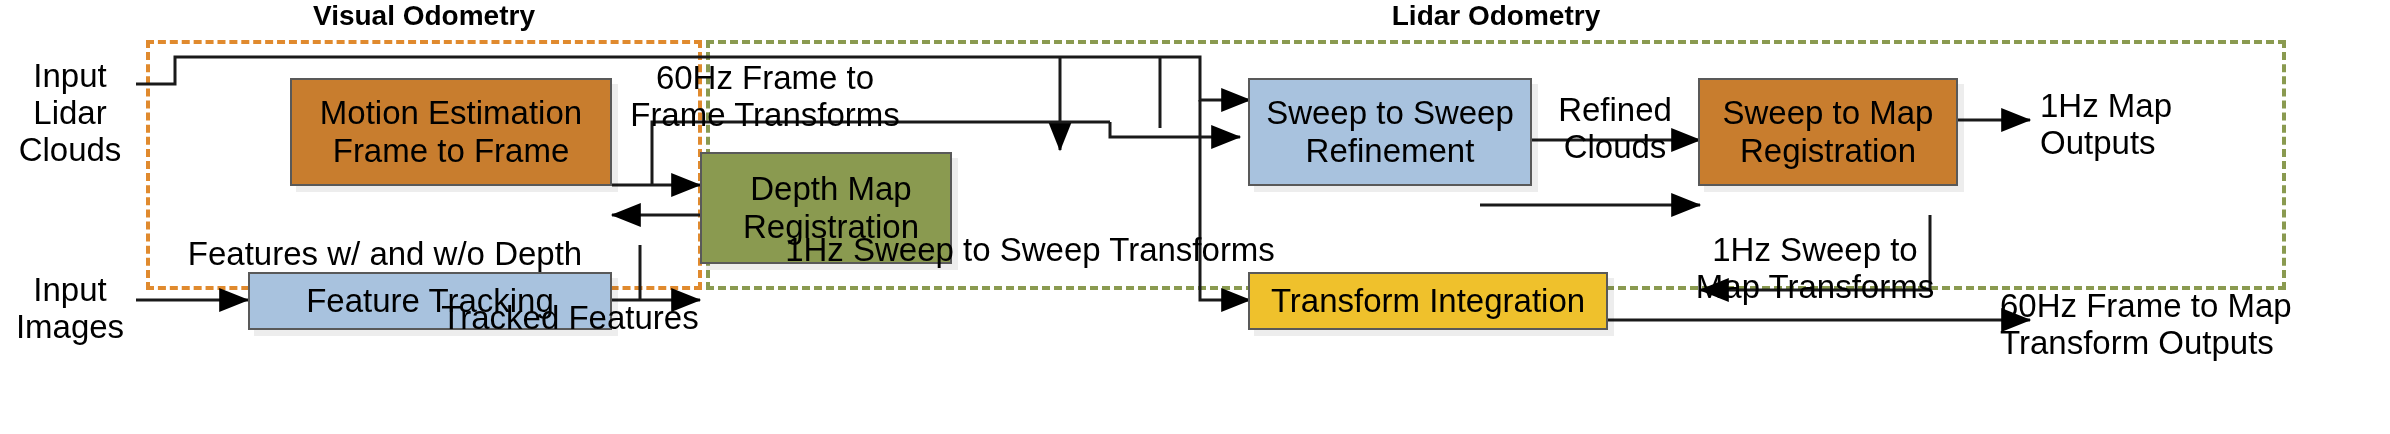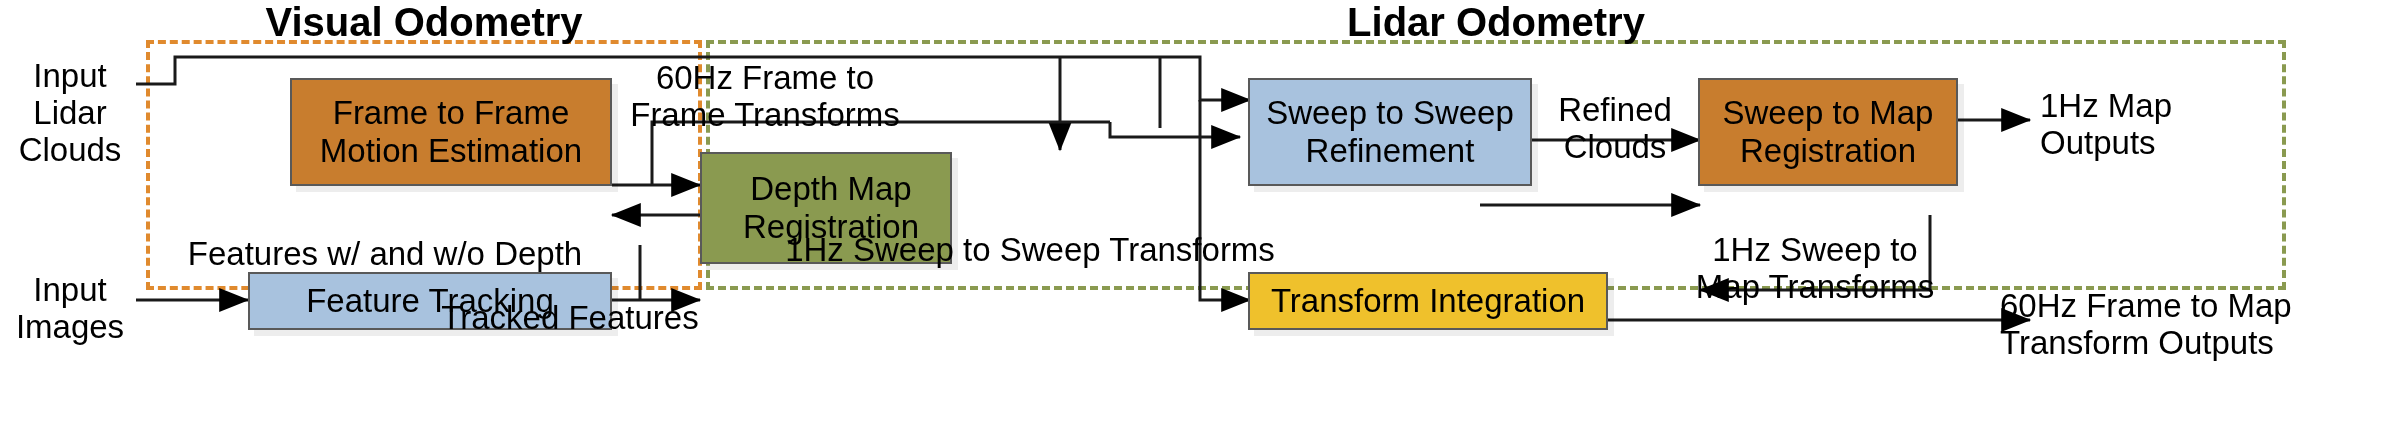--- a/index.html
+++ b/index.html
@@ -8,21 +8,21 @@
     width:2390px;height:434px;
     background:#ffffff;
     font-family:"Liberation Sans", sans-serif;
     overflow:hidden;
   }
   svg#wires{position:absolute;left:0;top:0;width:2390px;height:434px;}
 
   .grp-title{
     position:absolute;
     font-weight:bold;
-    font-size:40px;
+    font-size:28px;
     color:#000;
     white-space:nowrap;
     text-align:center;
   }
 
   .dashed-group{
     position:absolute;
     box-sizing:border-box;
     background:transparent;
   }
@@ -113,22 +113,22 @@
       <path d="M1930,215 L1930,290 L1700,290" marker-end="url(#ah)"></path>
 
       <path d="M1480,320 L2030,320" marker-end="url(#ah)"></path>
 
       <path d="M1200,100 L1200,300 L1250,300" marker-end="url(#ah)"></path>
     </g>
   </svg>
 
   <div class="node n-orange" style="left: 290px; top: 78px; width: 322px; height: 108px; background: rgb(200, 125, 46);">
     <div>
+      <span>Motion Estimation</span>
       <span>Frame to Frame</span>
-      <span>Motion Estimation</span>
     </div>
   </div>
 
   <div class="node n-olive" style="left: 700px; top: 152px; width: 252px; height: 112px; background: rgb(138, 154, 80);">
     <div>
       <span>Depth Map</span>
       <span>Registration</span>
     </div>
   </div>
 

